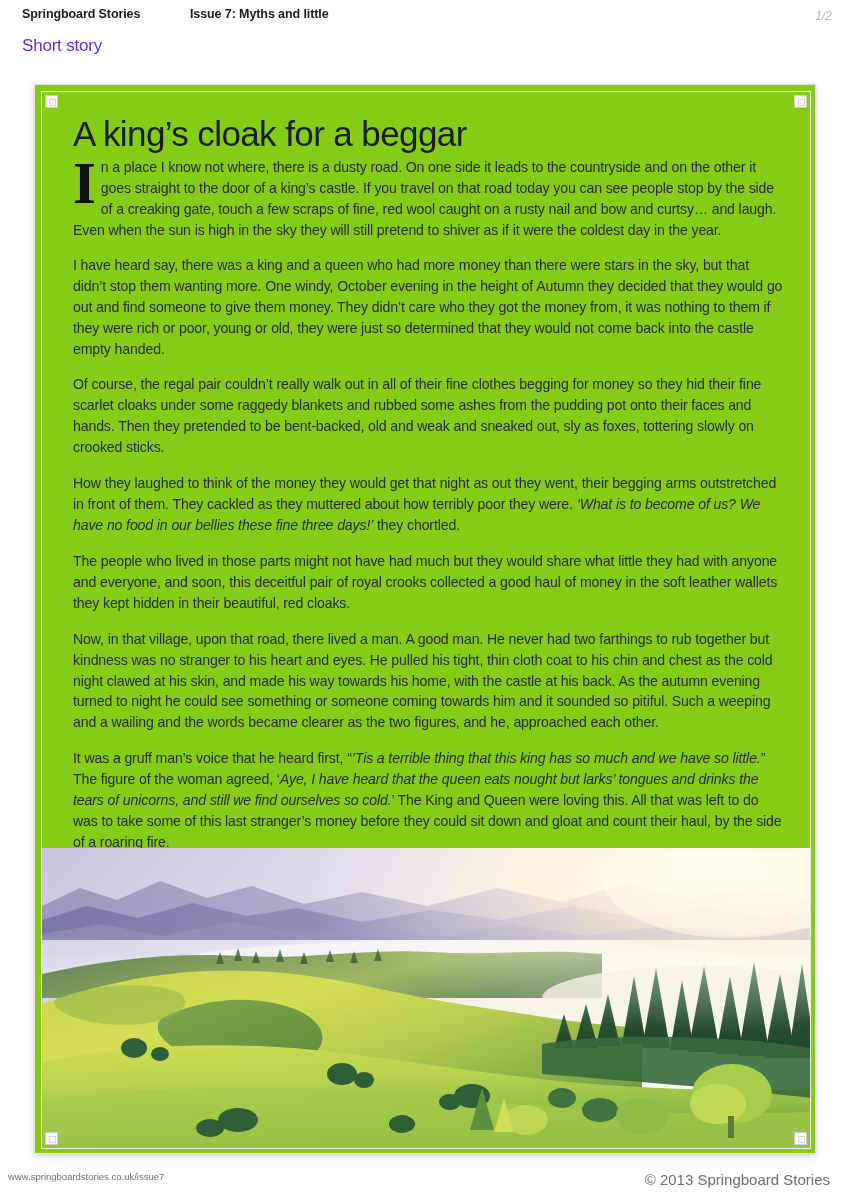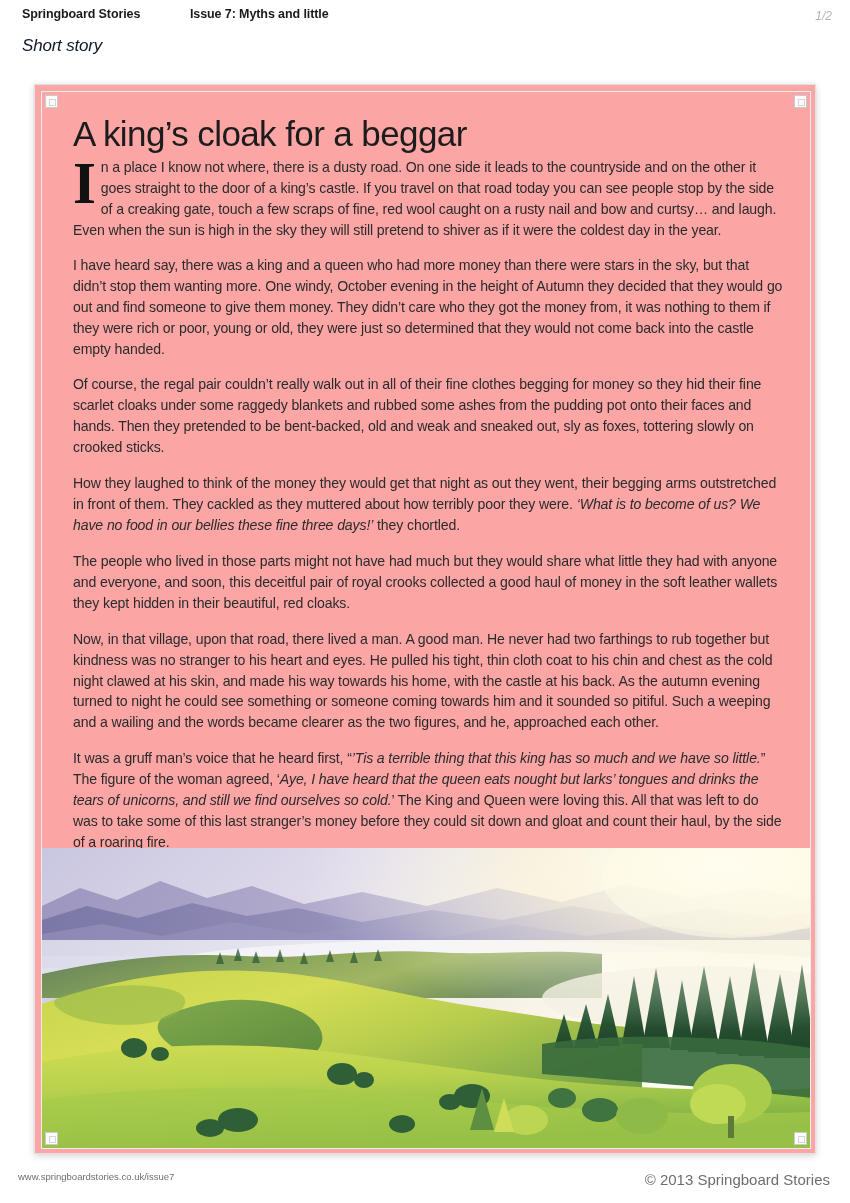--- a/index.html
+++ b/index.html
@@ -44,33 +44,32 @@
     position: absolute;
     right: 18px; top: 9px;
     font-size: 12px;
     color: #b4b4b4;
     font-style: italic;
   }
   .hdr-kicker {
     position: absolute;
     left: 22px; top: 36px;
     font-size: 17px;
-    color: #0f172a;
+    color: #6d28d9;
     letter-spacing: -0.2px;
-    font-style: italic;
   }
 
   
   .page-card {
     position: absolute;
     left: 34px;
     top: 84px;
     width: 782px;
     height: 1070px;
-    background: #fca5a5;
+    background: #84cc16;
     border: 1px solid #e2e2e2;
     box-shadow: 0 2px 7px rgba(0,0,0,0.17), 0 0 1px rgba(0,0,0,0.10);
   }
   .card-inner {
     position: absolute;
     left: 6px; top: 6px;
     width: 770px;
     height: 1058px;
     border: 1px solid #ededed;
     overflow: hidden;
@@ -160,21 +159,21 @@
   
   .footer {
     position: absolute;
     left: 0;
     top: 1168px;
     width: 850px;
     height: 35px;
   }
   .footer-url {
     position: absolute;
-    left: 18px; top: 3px;
+    left: 8px; top: 3px;
     font-size: 9.5px;
     color: #6e6e6e;
   }
   .footer-copy {
     position: absolute;
     right: 20px; top: 3px;
     font-size: 15px;
     color: #6e6e6e;
   }
 </style>

